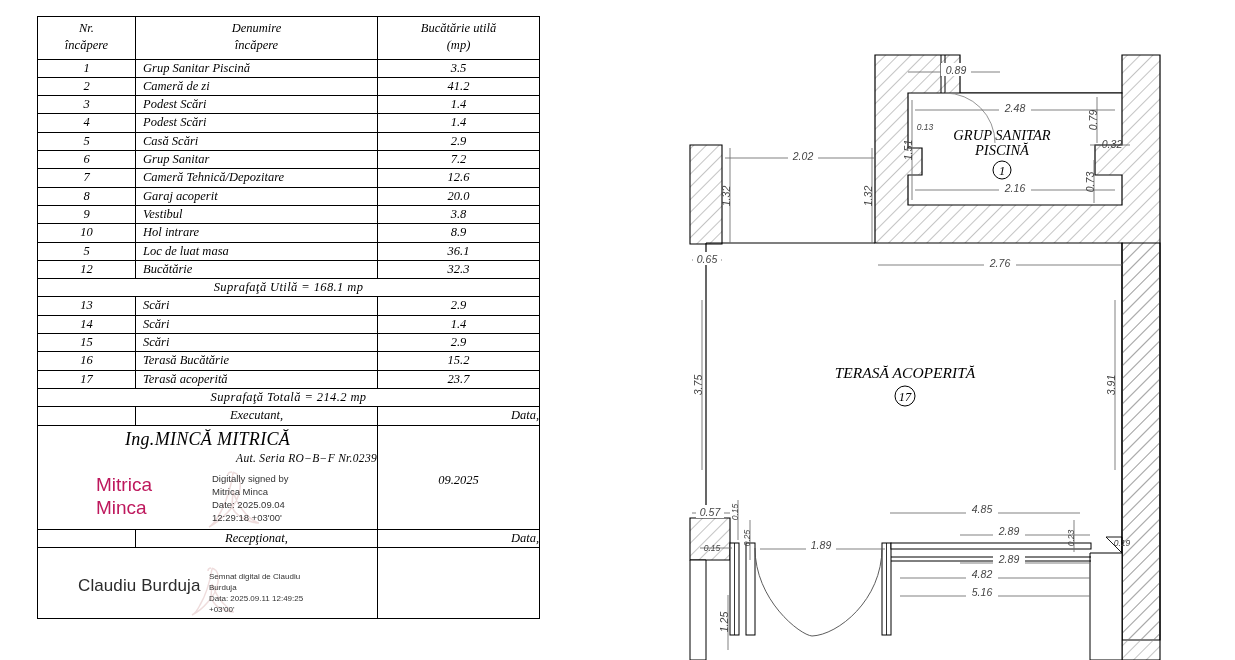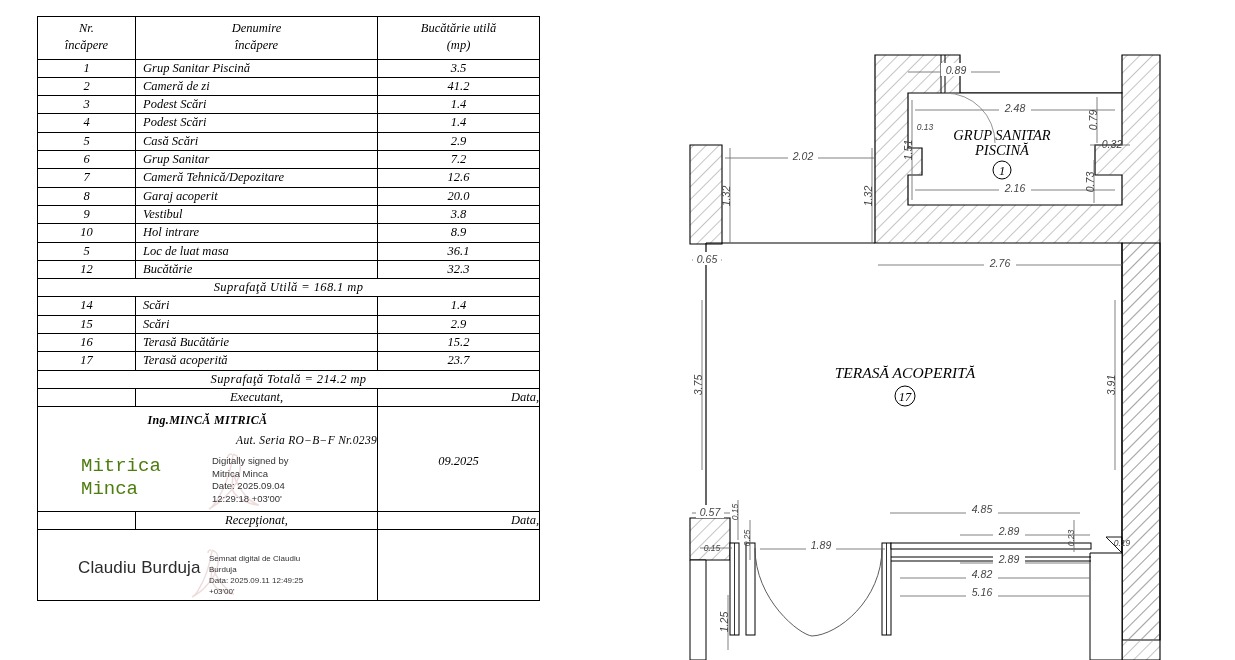--- a/index.html
+++ b/index.html
@@ -36,29 +36,29 @@
       margin-top:6px;
   }
   .subhdr td{text-align:right;font-size:13px;height:20px;line-height:20px;}
   .subhdr td.c-name{text-align:center;padding-left:0!important;}
 
   .signcell{height:92px;vertical-align:top;position:relative;font-style:normal;}
   .signcell2{height:86px;vertical-align:top;position:relative;font-style:normal;}
   .datecell{vertical-align:top;text-align:center;font-size:13.5px;
       padding-top:6px!important;}
 
-  .ex-name{font-style:italic;font-size:12px;text-align:center;
-      margin-top:5px;letter-spacing:.3px;font-weight:bold;}
+  .ex-name{font-style:italic;font-size:18px;text-align:center;
+      margin-top:5px;letter-spacing:.3px;}
   .ex-aut{font-style:italic;font-size:11.5px;text-align:right;
       margin-top:2px;letter-spacing:.3px;}
 
   .sigwrap{position:relative;margin-top:4px;height:58px;}
-  .sig-name{position:absolute;left:43px;top:2px;
-      font-family:Liberation Mono, monospace;font-size:19px;
-      line-height:23px;color:#4d7c0f;font-style:normal;}
+  .sig-name{position:absolute;left:58px;top:2px;
+      font-family:Liberation Sans, sans-serif;font-size:19px;
+      line-height:23px;color:#be185d;font-style:normal;}
   .sig-meta{position:absolute;left:174px;top:2px;
       font-family:"Liberation Sans", sans-serif;font-size:9.5px;
       line-height:12.8px;color:#333;font-style:normal;}
   .sig-glyph{position:absolute;left:168px;top:0px;width:54px;height:58px;
       opacity:.30;}
 
   .sigwrap2{position:relative;margin-top:14px;height:56px;}
   .sig-name2{position:absolute;left:40px;top:15px;
       font-family:"Liberation Sans", sans-serif;font-size:17px;
       color:#2b2b2b;font-style:normal;letter-spacing:.1px;}
@@ -154,20 +154,25 @@
           <td class="c-name">Bucătărie</td>
           <td class="c-area">32.3</td>
         </tr>
       </tbody>
     <tbody>
       <tr class="sumrow">
         <td colspan="3">Suprafaţă  Utilă  =  168.1  mp</td>
       </tr>
     </tbody>
     <tbody id="rows-extra">
+        <tr>
+          <td class="c-nr">13</td>
+          <td class="c-name">Scări</td>
+          <td class="c-area">2.9</td>
+        </tr>
         <tr>
           <td class="c-nr">14</td>
           <td class="c-name">Scări</td>
           <td class="c-area">1.4</td>
         </tr>
         <tr>
           <td class="c-nr">15</td>
           <td class="c-name">Scări</td>
           <td class="c-area">2.9</td>
         </tr>

